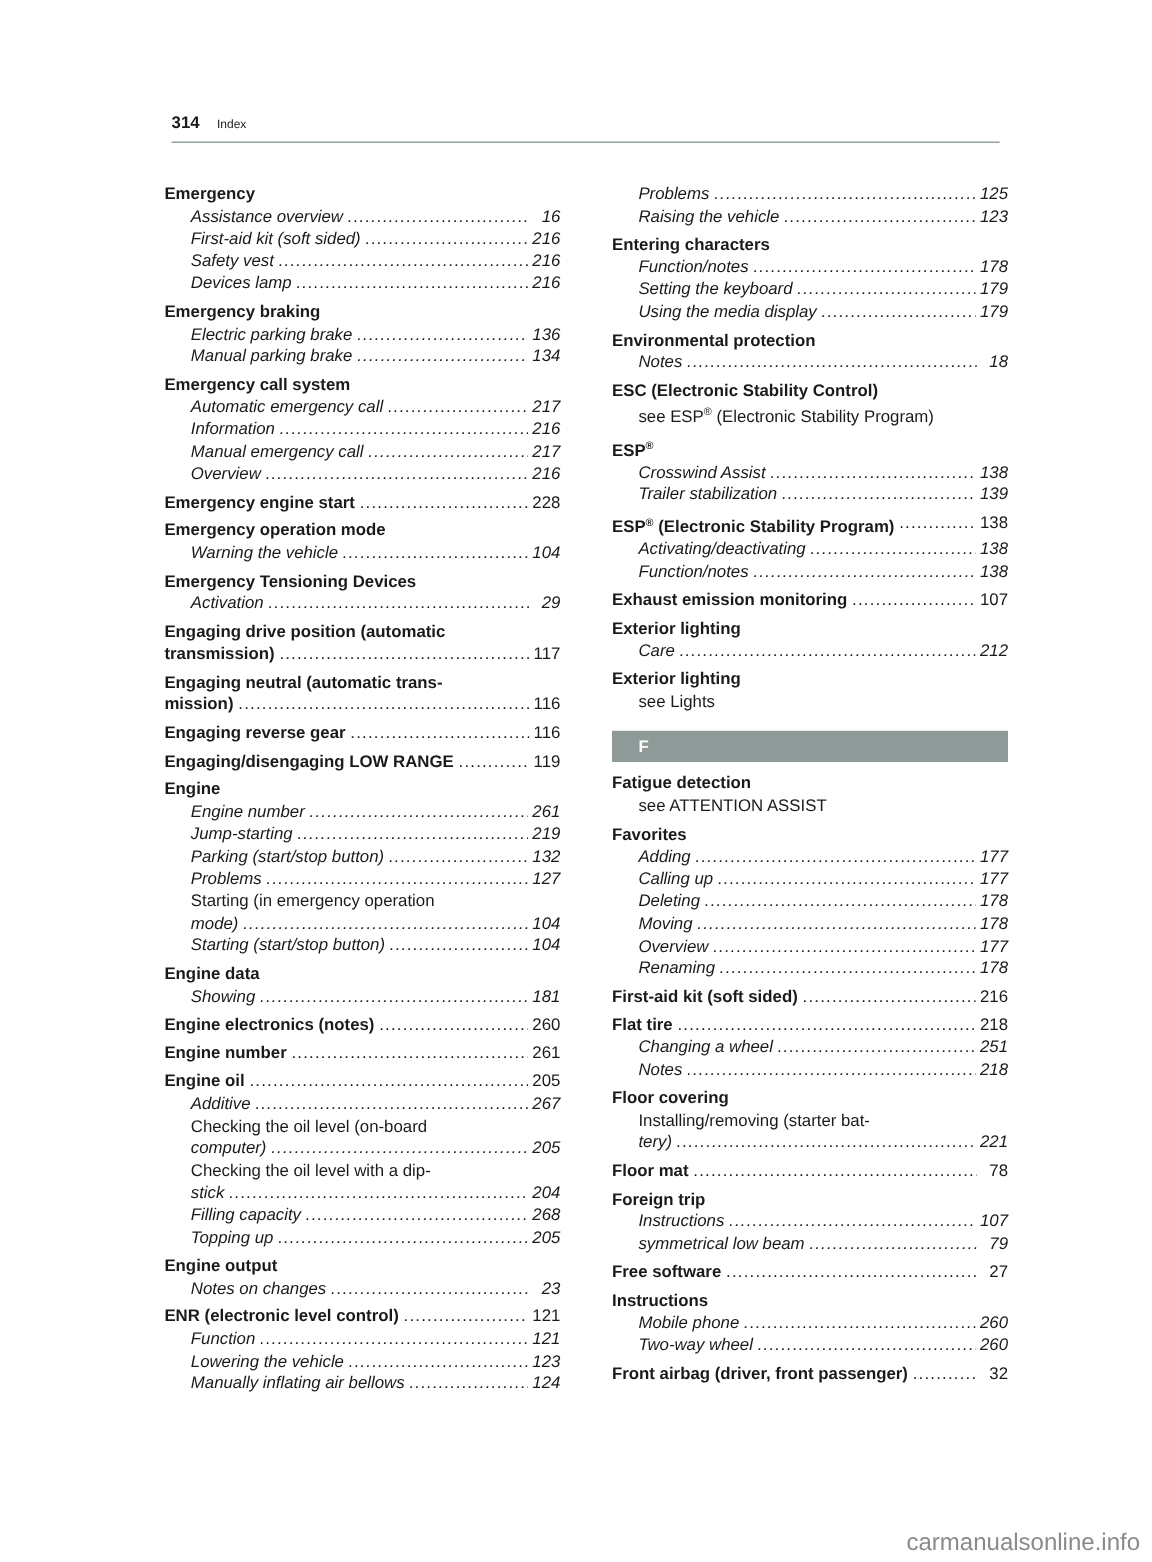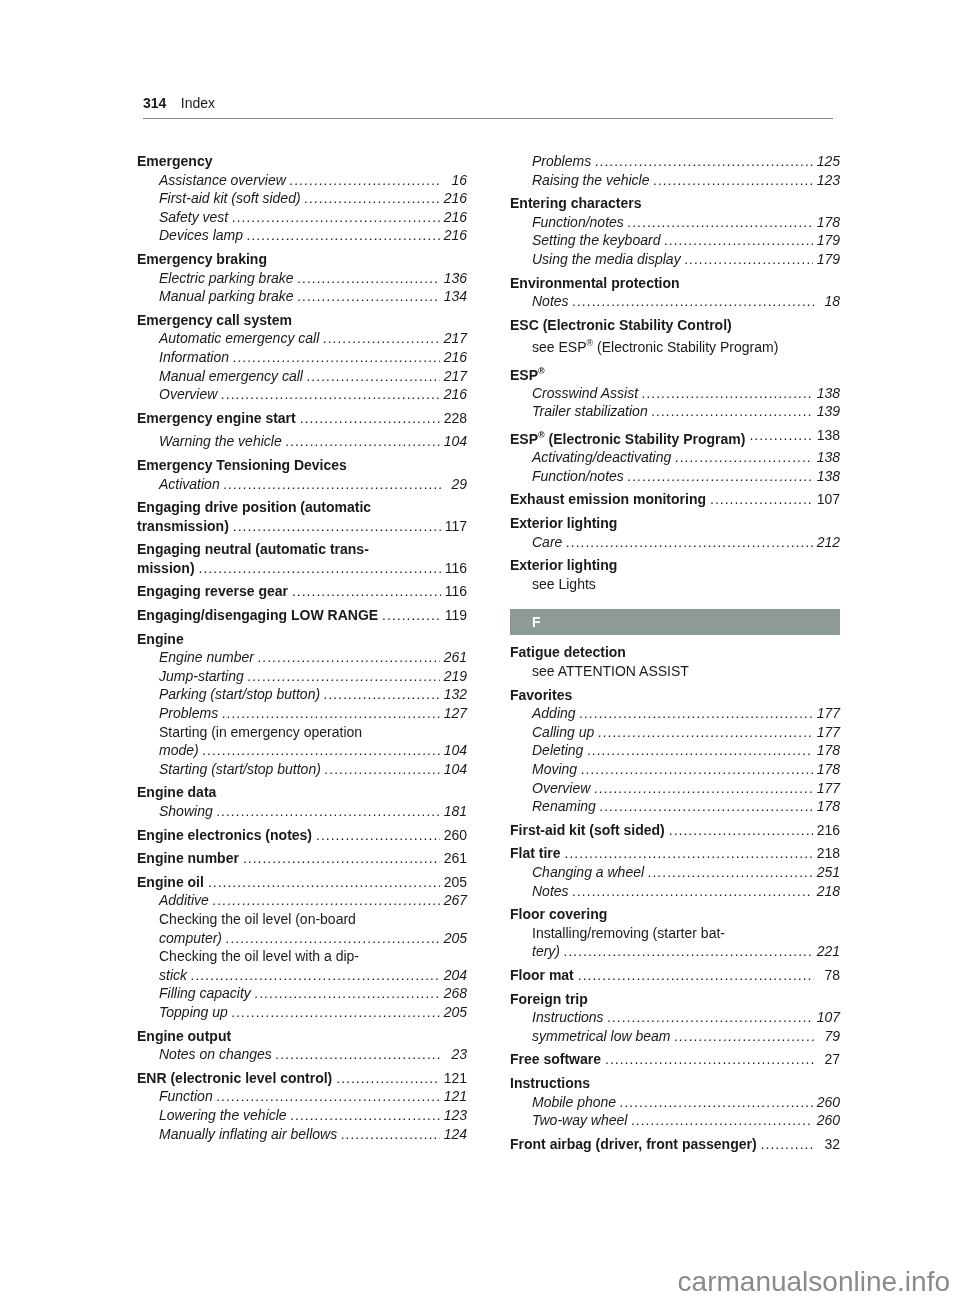--- a/index.html
+++ b/index.html
@@ -1,36 +1,36 @@
 <!DOCTYPE html>
 <html><head>
 <meta charset="utf-8">
 <style>
   html, body { margin: 0; padding: 0; background: #ffffff; }
   body { width: 960px; height: 1302px; position: relative; overflow: hidden;
          font-family: "Liberation Sans", sans-serif; color: #1a1a1a; }
   .header { position: absolute; left: 143px; top: 94px; width: 690px; height: 24px;
             border-bottom: 1px solid #7c8a8b; }
   .header .pnum { font-weight: bold; font-size: 14px; }
-  .header .ptitle { font-size: 14px; margin-left: 10px; }
+  .header .ptitle { font-size: 10px; margin-left: 10px; }
   .col { position: absolute; top: 152px; width: 330px; font-size: 14px; line-height: 18.6px; }
   .col.left { left: 137px; }
   .col.right { left: 510px; }
   .entry { margin-bottom: 5px; }
   .head { font-weight: bold; display: flex; }
   .sub { padding-left: 22px; display: flex; font-style: italic; }
   .txt { white-space: nowrap; }
   .dots { flex: 1; overflow: hidden; white-space: nowrap; margin: 0 4px; letter-spacing: 1px; font-weight: normal; }
   .dots::before { content: "........................................................................................................................"; }
   .pg { text-align: right; min-width: 22px; font-weight: normal; }
   .plain { padding-left: 22px; }
   .section-bar { background: #8e9a98; color: #fff; font-weight: bold; height: 26px; line-height: 26px;
                  padding-left: 22px; margin: 16px 0 8px -0px; font-size: 14px; }
   sup { font-size: 9px; }
-  .watermark { position: absolute; right: 10px; bottom: 4px; font-size: 28px; color: #8a8a8a; }
+  .watermark { position: absolute; right: 10px; bottom: 4px; font-size: 20px; color: #8a8a8a; }
 </style>
 </head>
 <body>
 
 <div class="header">
   <span class="pnum">314</span>
   <span class="ptitle">Index</span>
 </div>
 
 <div class="col left" id="left-col">
@@ -100,20 +100,23 @@
       </div>
     </div>
     <div class="entry">
       <div class="head">
         <span class="txt">Emergency engine start</span>
         <span class="dots"></span>
         <span class="pg">228</span>
       </div>
     </div>
     <div class="entry">
+      <div class="head">
+        <span class="txt">Emergency operation mode</span>
+      </div>
       <div class="sub">
         <span class="txt">Warning the vehicle</span>
         <span class="dots"></span>
         <span class="pg">104</span>
       </div>
     </div>
     <div class="entry">
       <div class="head">
         <span class="txt">Emergency Tensioning Devices</span>
       </div>

